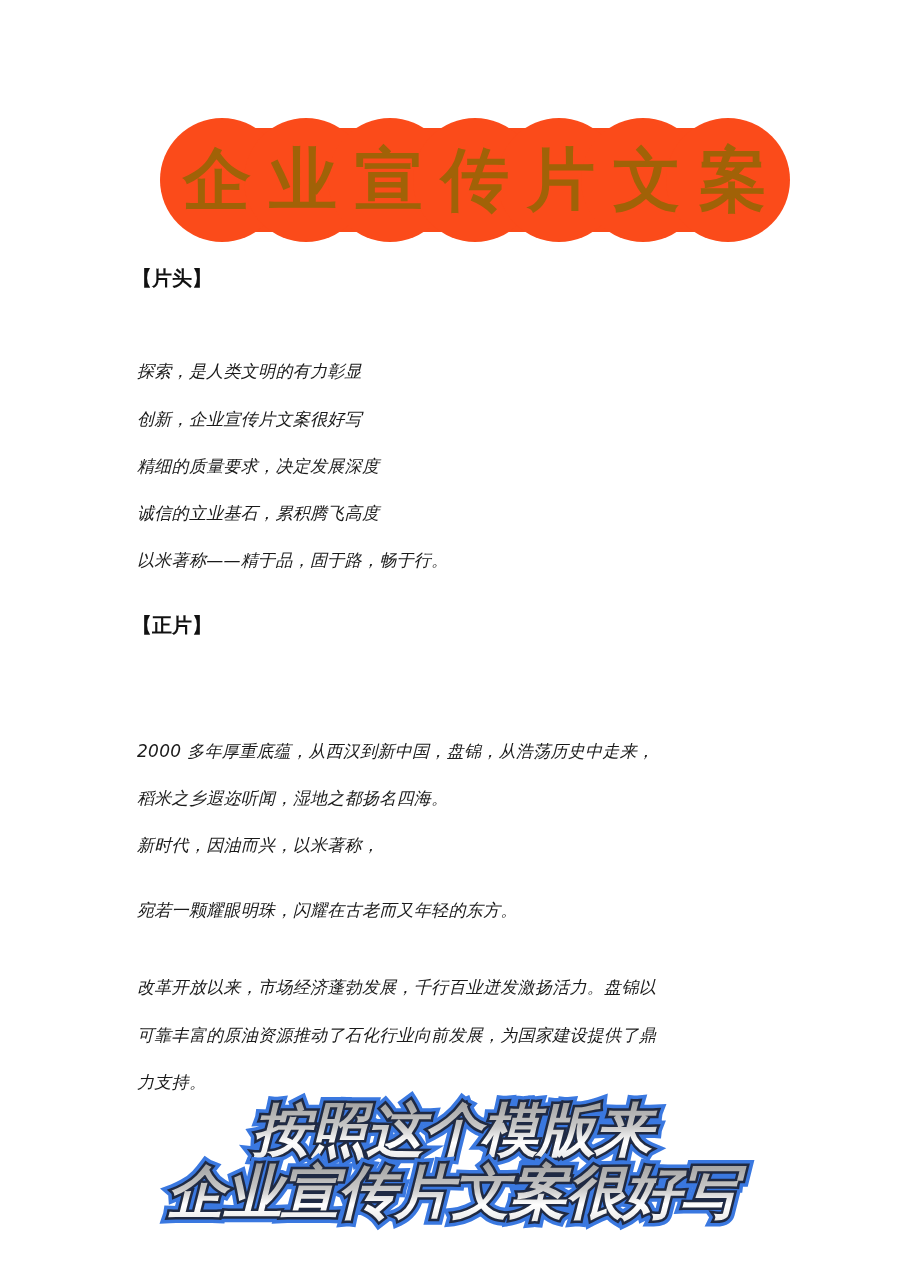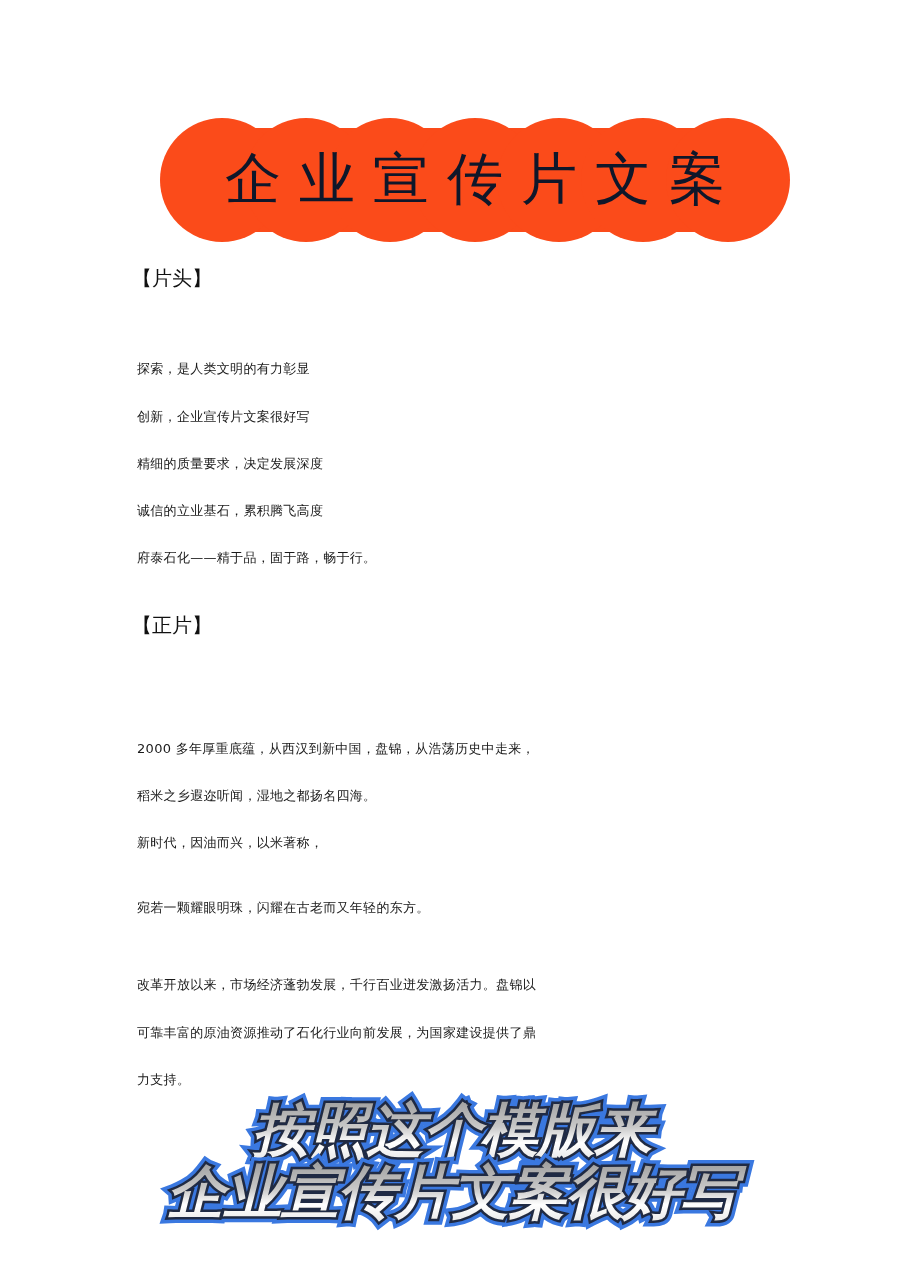--- a/index.html
+++ b/index.html
@@ -28,41 +28,42 @@
     .banner .bar {
       position: absolute;
       left: 60px; right: 60px; top: 10px; bottom: 10px;
       background: #fb4b1a;
     }
     .banner-title {
       position: absolute;
       left: 0; right: 0; top: 0; height: 124px;
       display: flex; align-items: center; justify-content: center;
       font-family: "DejaVu Serif", "Liberation Serif", serif;
-      font-weight: normal;
-      font-size: 56px;
+      font-weight: bold;
+      font-size: 68px;
       letter-spacing: 18px;
-      color: #0f172a;
+      color: #a16207;
       padding-left: 18px;
       box-sizing: border-box;
     }
     .section-heading {
       position: absolute;
       left: 132px;
       font-size: 20px;
-      font-weight: normal;
+      font-weight: bold;
       color: #111;
     }
     .para {
       position: absolute;
       left: 137px;
-      font-size: 13px;
+      font-size: 17px;
       color: #1a1a1a;
       white-space: nowrap;
       letter-spacing: 0.3px;
+      font-style: italic;
     }
     .overlay {
       position: absolute;
       left: 0; right: 0;
       text-align: center;
       font-family: "DejaVu Sans", "Liberation Sans", sans-serif;
       font-weight: bold;
       font-style: italic;
       font-size: 58px;
       line-height: 64px;
@@ -112,21 +113,21 @@
   <div class="bubble" style="left:421px"></div>
   <div class="bubble" style="left:506px"></div>
   <div class="banner-title">企业宣传片文案</div>
 </div>
 
 <div class="section-heading" style="top:265px">【片头】</div>
 <div class="para" style="top:360px">探索，是人类文明的有力彰显</div>
 <div class="para" style="top:408px">创新，企业宣传片文案很好写</div>
 <div class="para" style="top:455px">精细的质量要求，决定发展深度</div>
 <div class="para" style="top:502px">诚信的立业基石，累积腾飞高度</div>
-<div class="para" style="top:549px">府泰石化——精于品，固于路，畅于行。</div>
+<div class="para" style="top:549px">以米著称——精于品，固于路，畅于行。</div>
 
 <div class="section-heading" style="top:612px">【正片】</div>
 <div class="para" style="top:740px">2000 多年厚重底蕴，从西汉到新中国，盘锦，从浩荡历史中走来，</div>
 <div class="para" style="top:787px">稻米之乡遐迩听闻，湿地之都扬名四海。</div>
 <div class="para" style="top:834px">新时代，因油而兴，以米著称，</div>
 <div class="para" style="top:899px">宛若一颗耀眼明珠，闪耀在古老而又年轻的东方。</div>
 <div class="para" style="top:976px">改革开放以来，市场经济蓬勃发展，千行百业迸发激扬活力。盘锦以</div>
 <div class="para" style="top:1024px">可靠丰富的原油资源推动了石化行业向前发展，为国家建设提供了鼎</div>
 <div class="para" style="top:1071px">力支持。</div>
 

